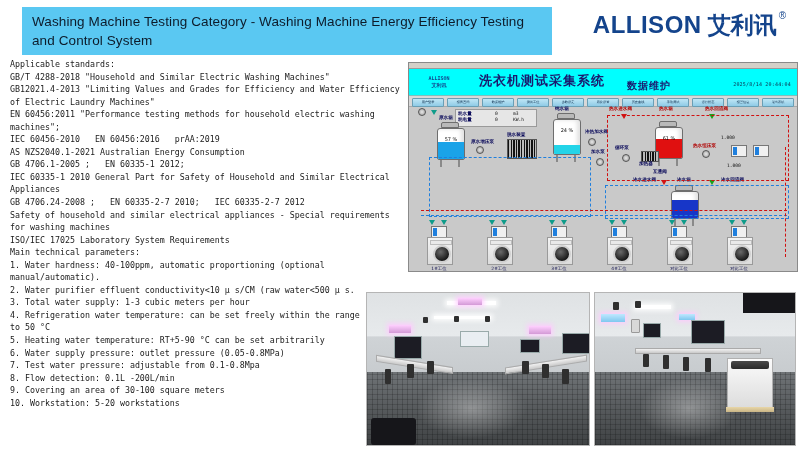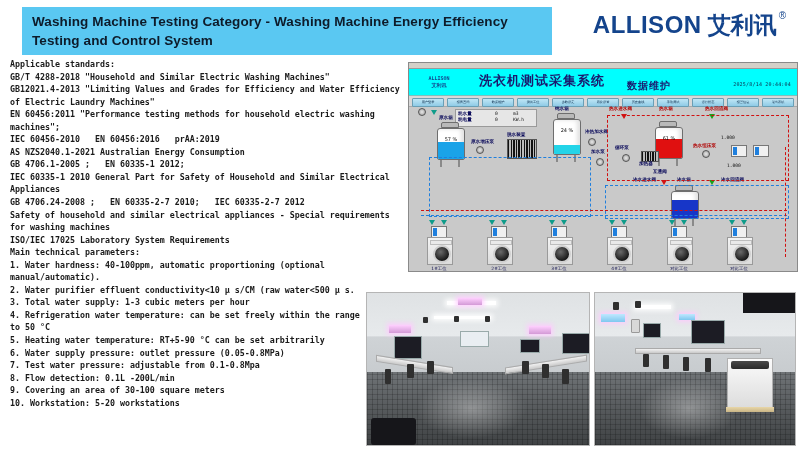--- a/index.html
+++ b/index.html
@@ -7,21 +7,21 @@
     width:800px;height:450px;background:#ffffff;overflow:hidden;
     font-family:"DejaVu Sans Mono","Liberation Mono",monospace;
     position:relative;
   }
   
   #header{position:absolute;left:0;top:0;width:800px;height:58px;}
   #title-banner{
     position:absolute;left:22px;top:7px;width:530px;min-height:40px;
     background:#5ac8f2;color:#0d1b2a;
     font-family:"Liberation Sans","DejaVu Sans",sans-serif;
-    font-size:13.5px;line-height:19px;font-weight:700;
+    font-size:13.5px;line-height:19px;font-weight:400;
     padding:5px 8px 5px 10px;box-sizing:border-box;
     letter-spacing:0.1px;
   }
   #logo{
     position:absolute;right:14px;top:10px;height:38px;
     display:flex;align-items:flex-start;
   }
   .logo-en{
     font-family:"Liberation Sans","DejaVu Sans",sans-serif;
     font-size:24px;font-weight:bold;color:#14448c;letter-spacing:0.5px;
@@ -34,21 +34,21 @@
   .logo-r{
     font-family:"Liberation Sans",sans-serif;font-size:10px;color:#14448c;
     margin-left:2px;line-height:12px;
   }
   
   #spec-text{
     position:absolute;left:10px;top:58px;width:400px;
     font-size:8.3px;line-height:12.55px;color:#1a1a1a;
     white-space:pre;letter-spacing:0px;
   }
-  .spec-line{height:12.55px;white-space:pre;overflow:visible;font-weight:bold;}
+  .spec-line{height:12.55px;white-space:pre;overflow:visible;}
   
   #hmi{
     position:absolute;left:408px;top:62px;width:390px;height:210px;
     background:#c9c9c9;border:1px solid #8a8a8a;box-sizing:border-box;
     overflow:hidden;
   }
   #hmi-os-bar{height:5px;background:#d4d0c8;border-bottom:1px solid #9a9a9a;
     font-size:3px;color:#333;padding-left:2px;}
   #hmi-titlebar{
     height:26px;background:#0ff;position:relative;

